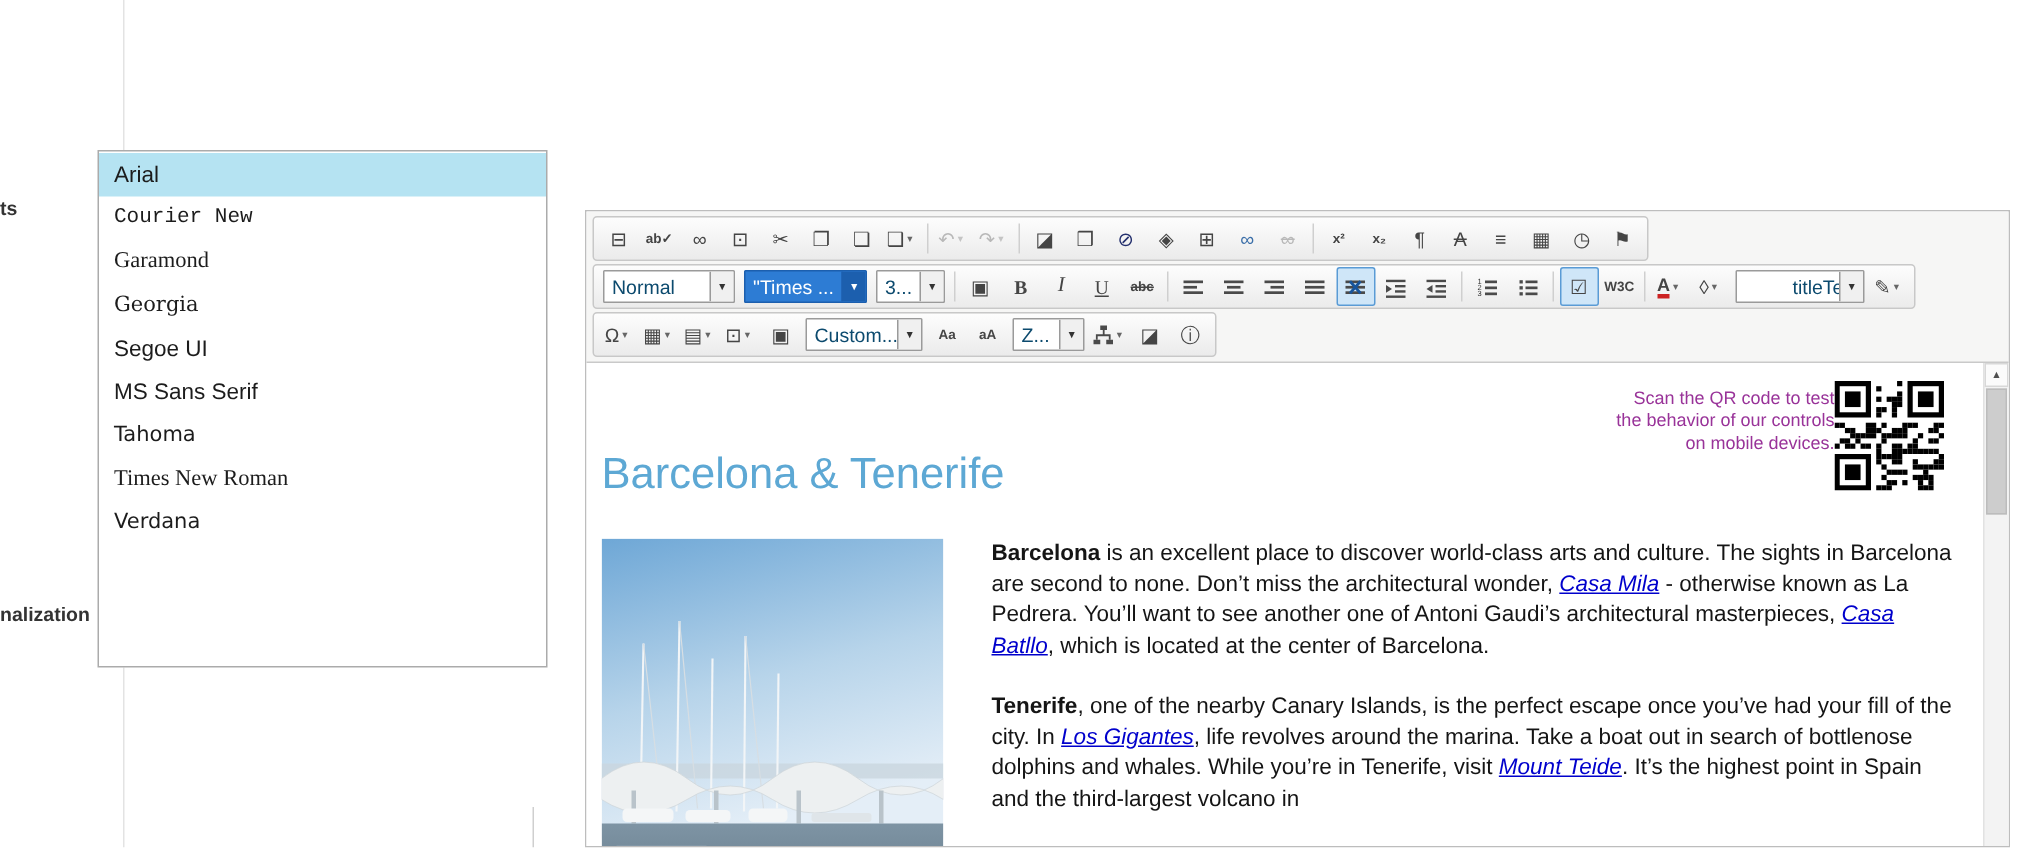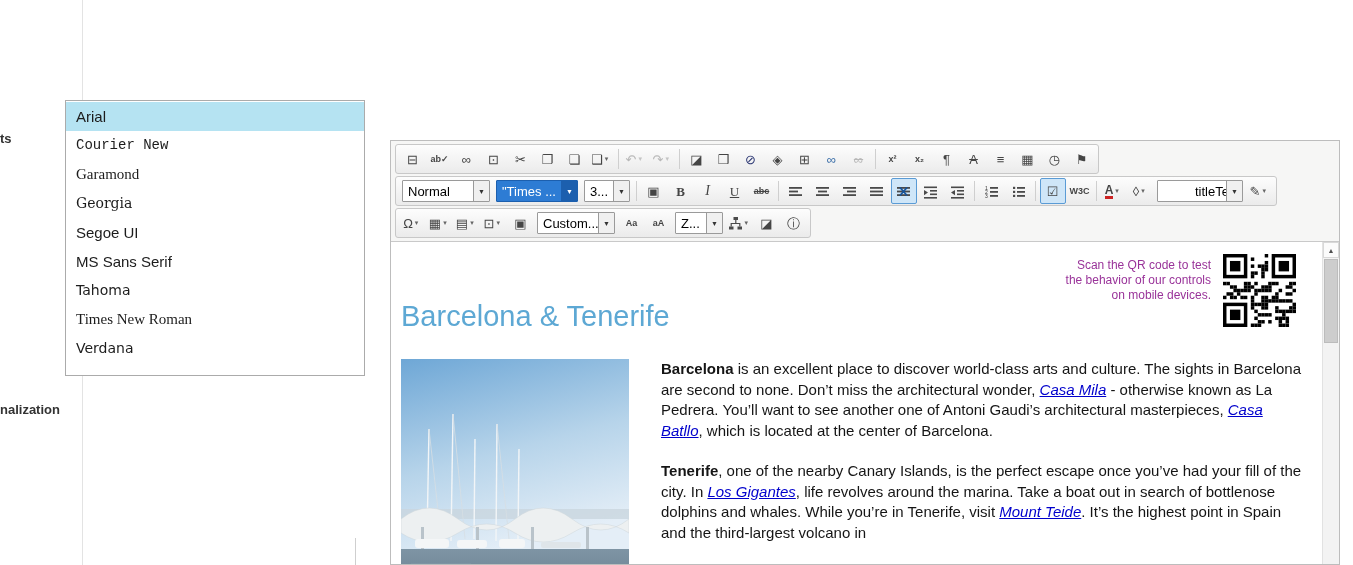--- a/index.html
+++ b/index.html
@@ -10,21 +10,21 @@
   .vline{position:absolute;width:1px;background:#e3e3e3;}
   #vline-main{left:82px;top:0;height:565px;}
   #vline-small{left:355px;top:538px;height:27px;background:#cfcfcf;}
 
   .fragment{position:absolute;left:0;font-size:13px;font-weight:bold;color:#333;white-space:nowrap;}
   #frag1{top:131px;}
   #frag2{top:402px;}
 
   
   .font-dropdown{
-    position:absolute;left:65px;top:100px;width:300px;height:276px;
+    position:absolute;left:65px;top:100px;width:300px;height:345px;
     background:#fff;border:1px solid #ababab;box-sizing:border-box;
     margin:0;padding:1px 0 0 0;list-style:none;z-index:9;
   }
   .font-item{height:29px;line-height:29px;padding-left:10px;font-size:15px;color:#1c1c1c;cursor:default;}
   .font-item.selected{background:var(--highlight);}
   .ff-sans{font-family:"Liberation Sans",sans-serif;}
   .ff-dejasans{font-family:"DejaVu Sans",sans-serif;font-size:14px;}
   .ff-serif{font-family:"Liberation Serif",serif;}
   .ff-dejaserif{font-family:"DejaVu Serif",serif;font-size:14px;}
   .ff-mono{font-family:"Liberation Mono",monospace;font-size:14px;}
@@ -62,33 +62,33 @@
   .g-bold{font-weight:bold;font-family:"Liberation Serif",serif;}
   .g-italic{font-style:italic;font-family:"Liberation Serif",serif;font-size:14px !important;}
   .g-underline{text-decoration:underline;font-family:"Liberation Serif",serif;}
   .g-colorA{font-weight:bold;font-size:12px !important;border-bottom:3px solid #cc2222;}
   .g-svg{display:flex;align-items:center;justify-content:center;}
 
   .tb-select{
     height:22px;border:1px solid #9a9a9a;background:#fff;border-radius:1px;
     display:inline-flex;align-items:center;margin:0 3px;box-sizing:border-box;overflow:hidden;
   }
-  .tb-select .lbl{flex:1;padding:0 5px;font-size:13px;color:#000000;white-space:nowrap;overflow:hidden;}
+  .tb-select .lbl{flex:1;padding:0 5px;font-size:13px;color:#0c4a6e;white-space:nowrap;overflow:hidden;}
   .tb-select .arrow{
     width:15px;height:100%;border-left:1px solid #9a9a9a;background:#f0f0f0;
     display:flex;align-items:center;justify-content:center;font-size:7px;color:#333;flex:none;
   }
   .tb-select.active-select{background:var(--select-active);border-color:#1c5fae;}
   .tb-select.active-select .lbl{color:#fff;}
   .tb-select.active-select .arrow{background:#1c5fae;border-color:#1c5fae;color:#fff;}
 
   
   .content{position:relative;flex:1;background:#fff;overflow:hidden;}
   .content-inner{position:absolute;left:0;top:0;right:17px;bottom:0;padding:12px 14px 0 10px;}
-  .qr-block{position:absolute;top:12px;right:26px;display:flex;gap:12px;align-items:flex-start;}
+  .qr-block{position:absolute;top:12px;right:26px;display:flex;align-items:flex-start;}
   .qr-note{font-size:12px;line-height:15px;color:var(--qrnote);text-align:right;margin-top:4px;}
   .qr-box{width:73px;height:73px;}
   .heading{margin:46px 0 0 0;font-size:29px;font-weight:normal;color:var(--heading);}
   .body-row{display:flex;gap:32px;margin-top:26px;}
   .photo{width:228px;height:290px;flex:none;overflow:hidden;}
   .text-col{flex:1;max-width:652px;font-size:15px;line-height:20.5px;color:#151515;}
   .para{margin:0 0 20px 0;}
   .para b{font-weight:bold;}
   .doc-link{color:var(--link);font-style:italic;text-decoration:underline;}
 

